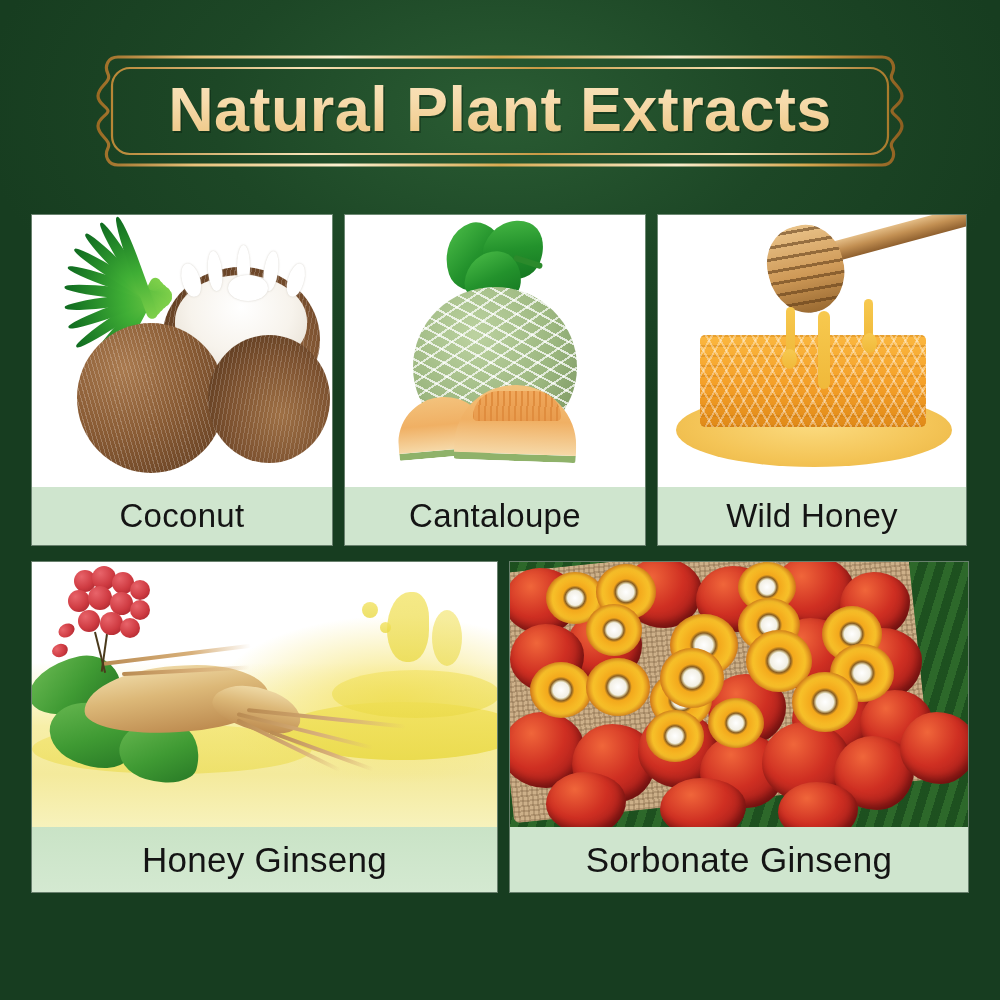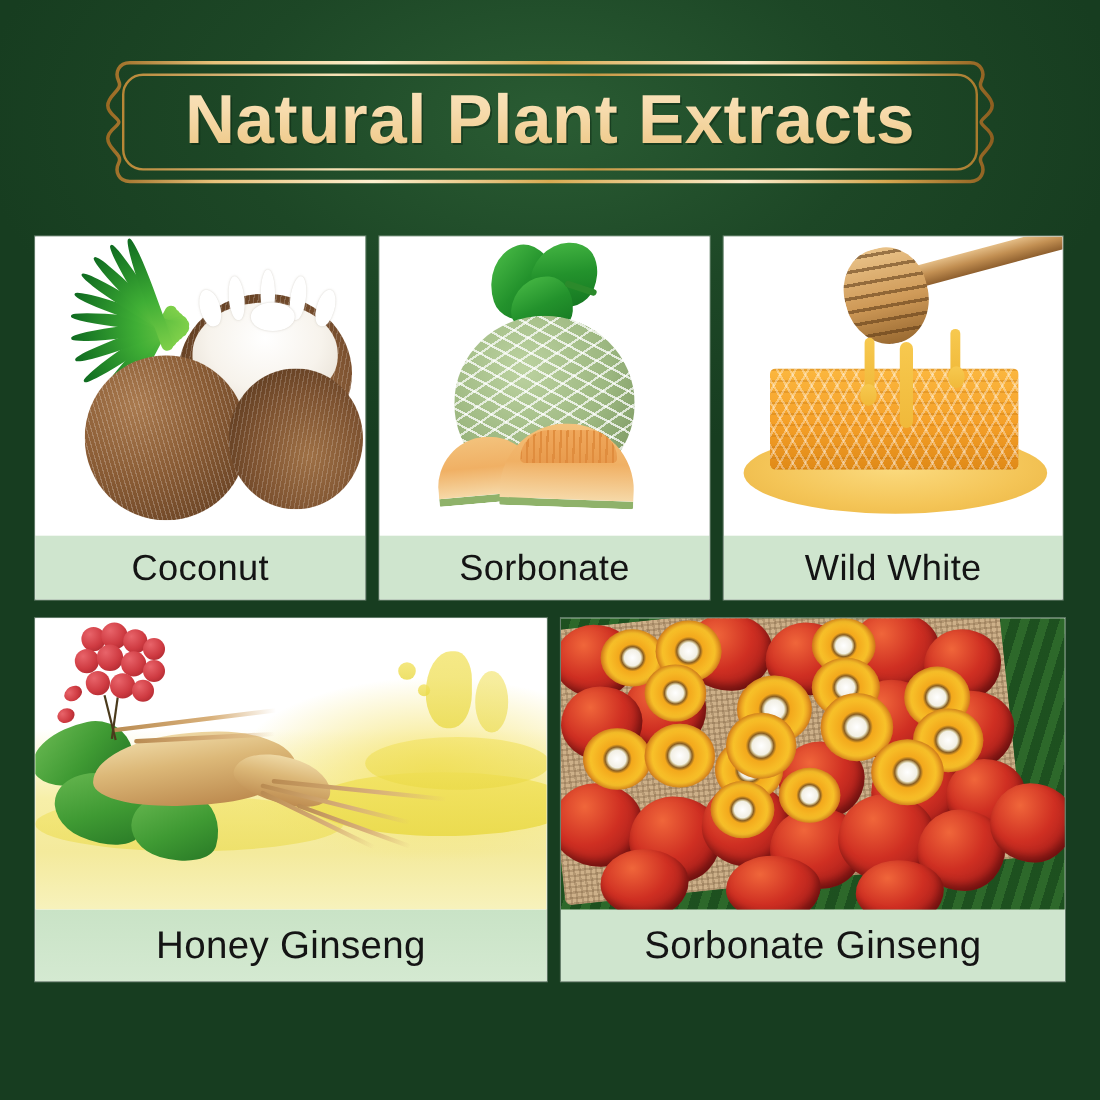--- a/index.html
+++ b/index.html
@@ -414,40 +414,40 @@
           <div class="melon-leaf" style="left:120px; top:36px; width:56px; height:54px; transform:rotate(4deg);"></div>
           <div style="position:absolute; left:168px; top:44px; width:30px; height:6px; background:#2b8a2b; border-radius:4px; transform:rotate(18deg);"></div>
 
           <div class="melon" style="left:68px; top:72px; width:164px; height:160px;"></div>
 
           <div class="melon-slice" style="left:52px; top:182px; width:92px; height:60px; transform:rotate(-5deg);"></div>
 
           <div class="melon-slice" style="left:110px; top:170px; width:122px; height:76px; transform:rotate(2deg);"></div>
           <div class="seeds" style="left:128px; top:176px; width:88px; height:30px;"></div>
         </div>
-        <div class="label">Sorbonate</div>
+        <div class="label">Cantaloupe</div>
       </div>
 
       <div class="card c3">
         <div class="art">
 
           <div class="honey-pool" style="left:18px; top:178px; width:276px; height:74px;"></div>
 
           <div class="honeycomb" style="left:42px; top:120px; width:226px; height:92px;"></div>
 
           <div class="dipper-handle" style="left:156px; top:32px; width:178px; transform:rotate(-15deg);"></div>
           <div class="dipper-ball" style="left:110px; top:10px; width:76px; height:88px; transform:rotate(-14deg);"></div>
 
           <div class="honey-stream" style="left:128px; top:92px; width:9px; height:52px;"></div>
           <div class="honey-stream" style="left:160px; top:96px; width:12px; height:78px;"></div>
           <div class="honey-stream" style="left:206px; top:84px; width:9px; height:44px;"></div>
           <div class="honey-stream" style="left:204px; top:118px; width:15px; height:20px; border-radius:50%;"></div>
           <div class="honey-stream" style="left:124px; top:134px; width:15px; height:20px; border-radius:50%;"></div>
         </div>
-        <div class="label">Wild White</div>
+        <div class="label">Wild Honey</div>
       </div>
 
     </div>
 
     <div class="row row-2">
 
       <div class="card c4">
         <div class="art">
           <div class="ginseng-bg"></div>
 

